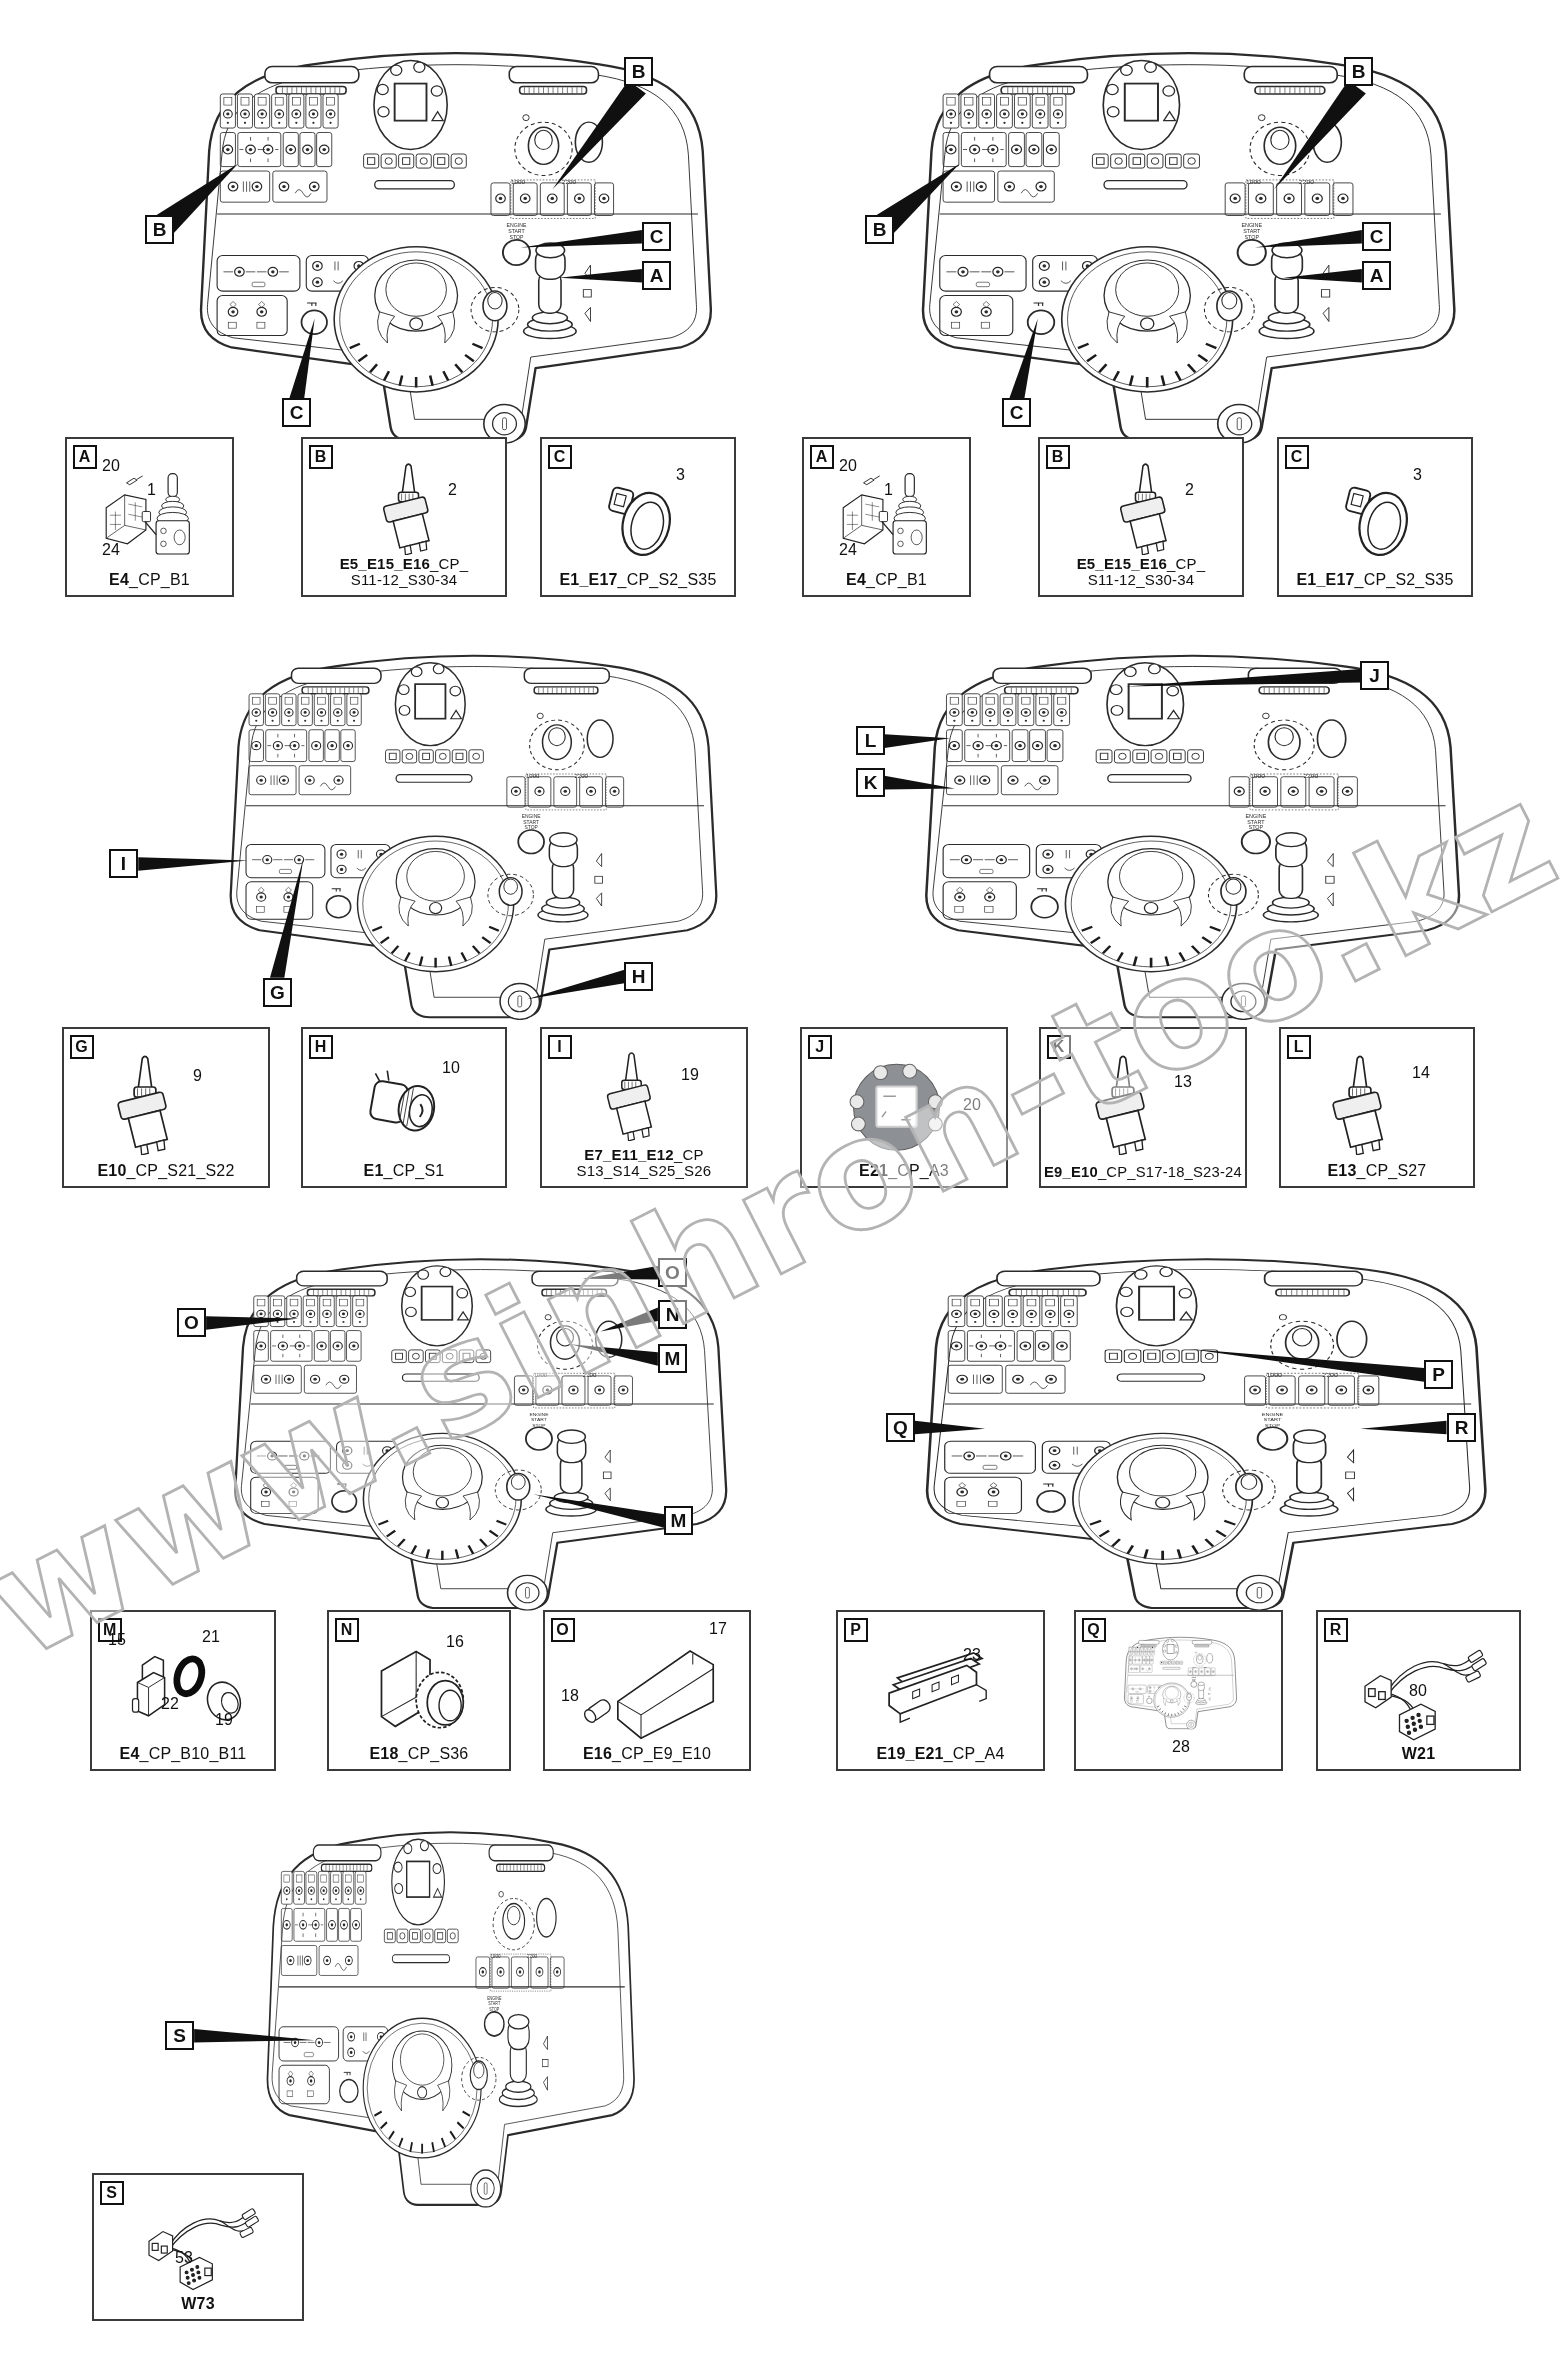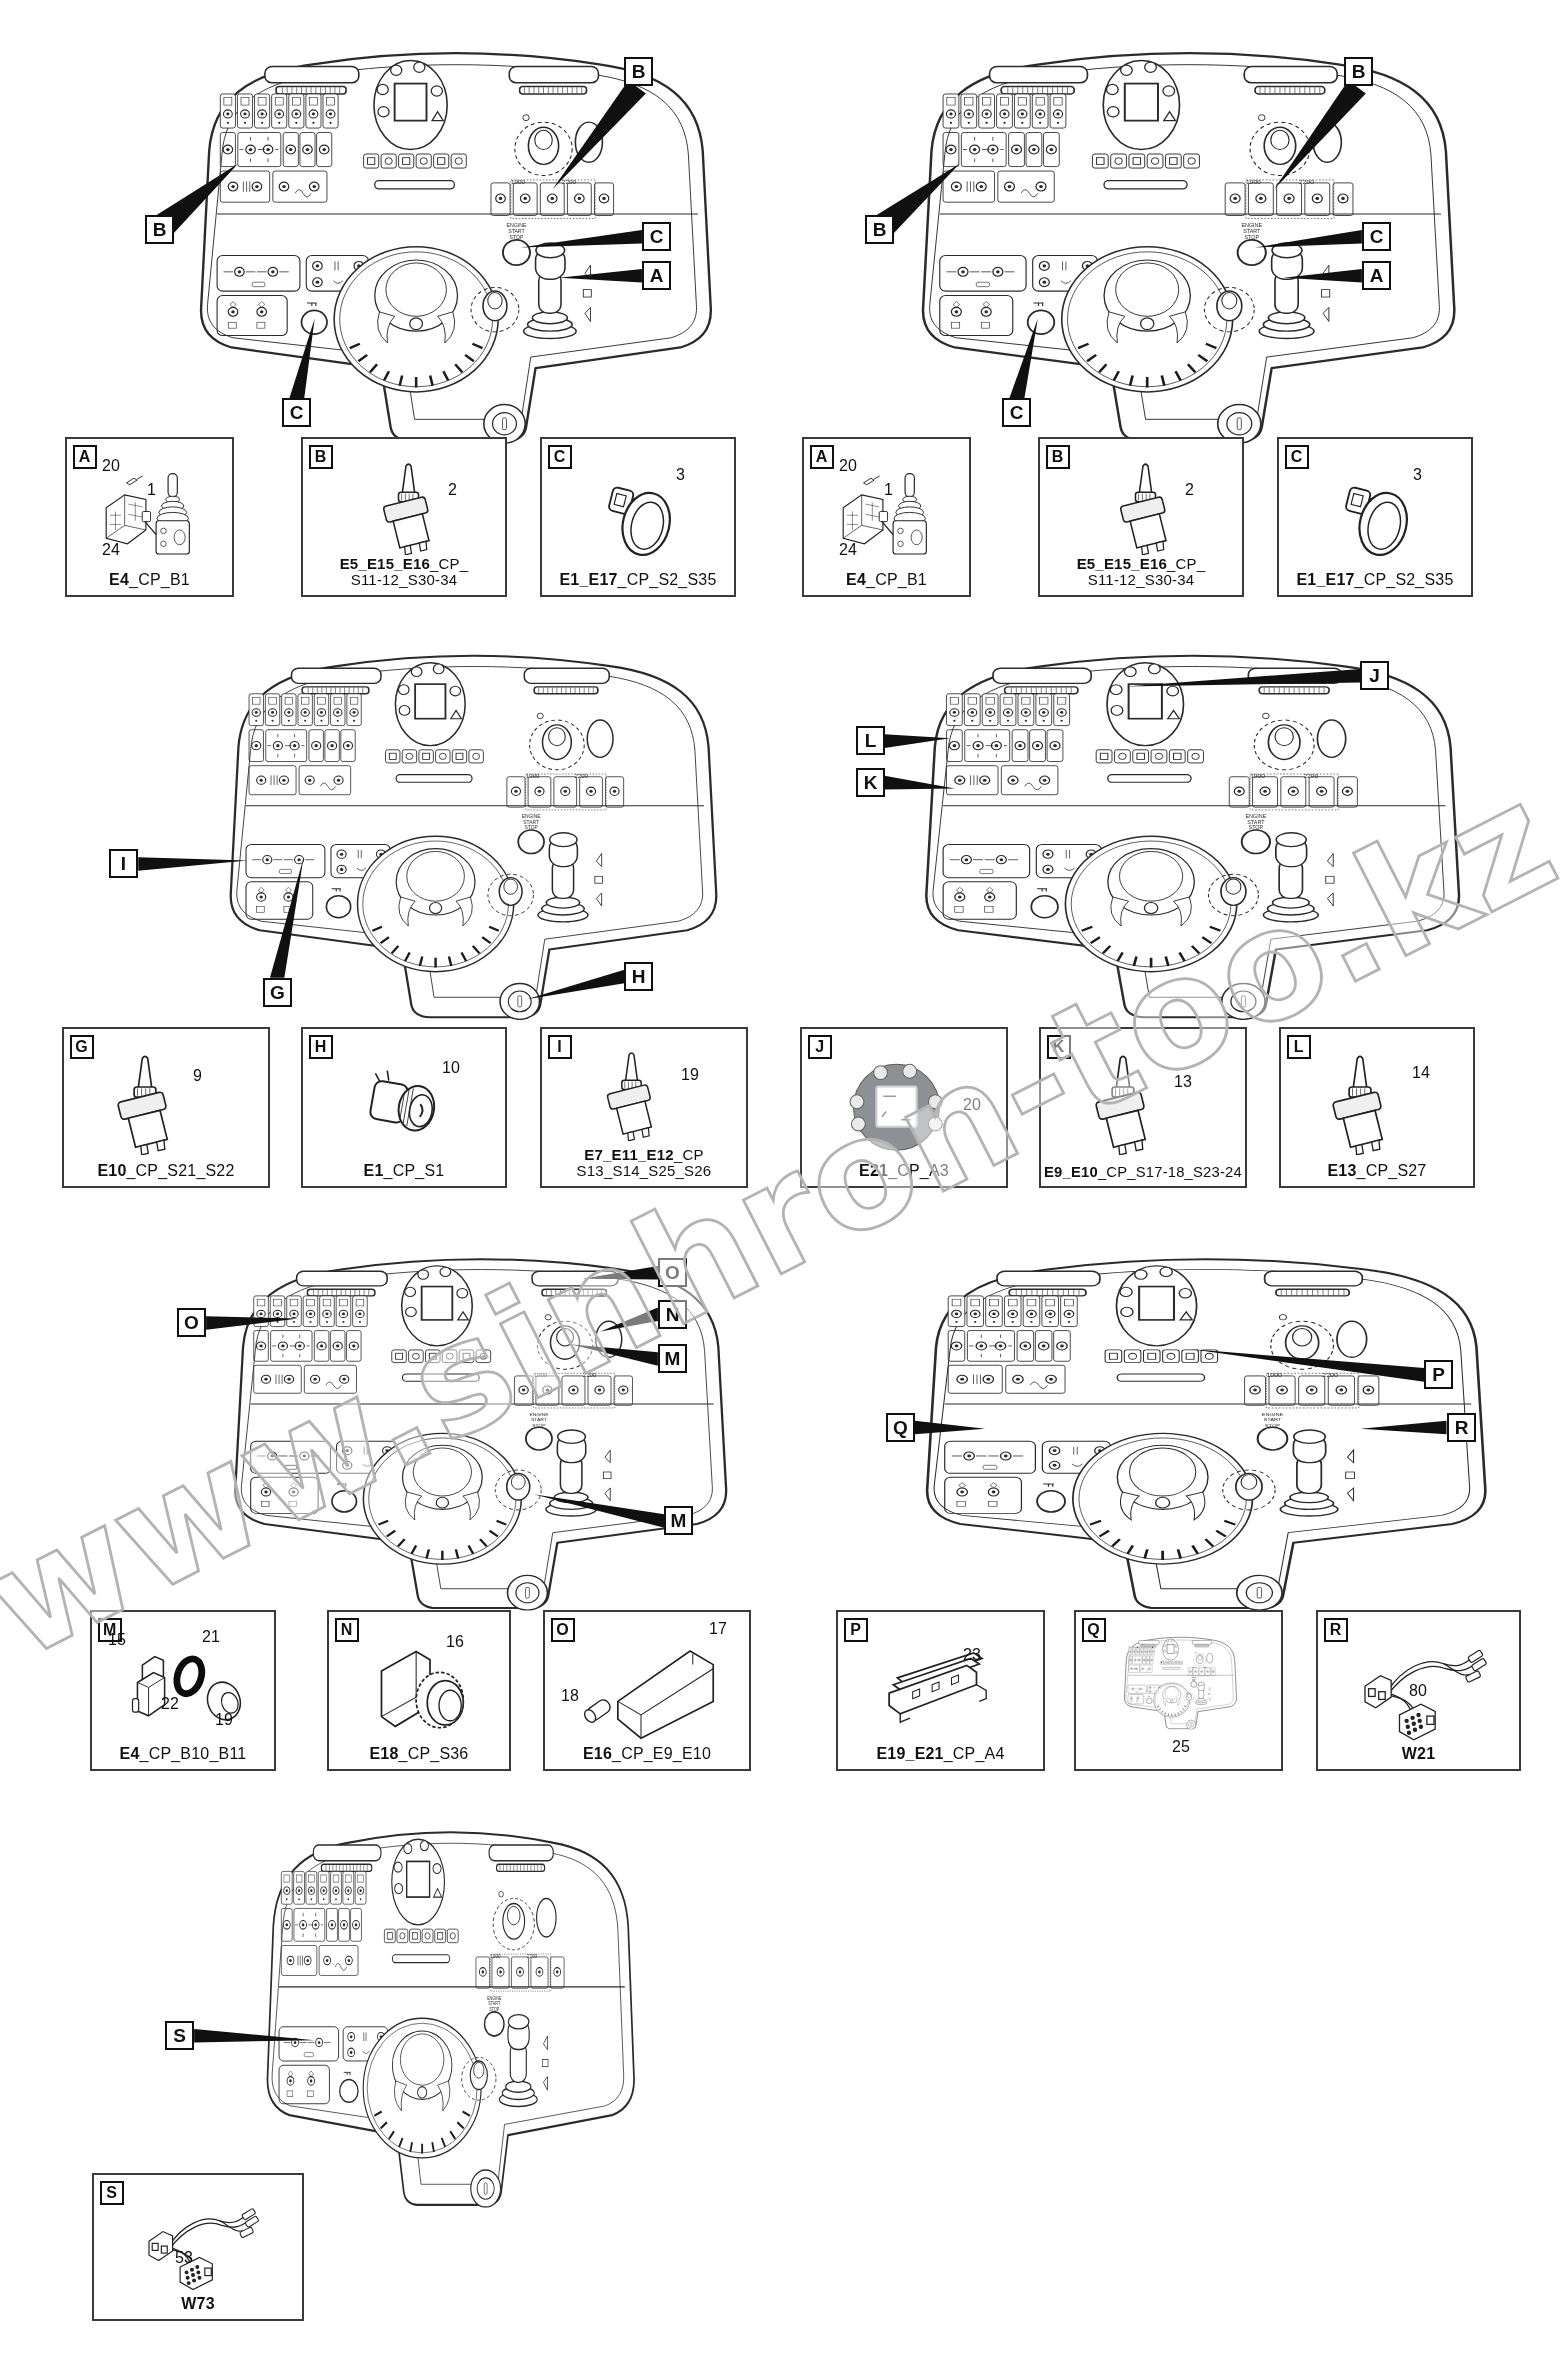--- a/index.html
+++ b/index.html
@@ -565,21 +565,21 @@
         <use href="#barP"></use>
       </svg>
   <span class="num" style="left:125px;top:34px">23</span>
   <div class="lbl"><b>E19_E21</b><span>_CP_A4</span></div>
 </div>
 <div class="dbox" style="left:1074px;top:1610px;width:209px;height:161px">
   <span class="chip">Q</span>
   <svg class="ill" style="left:38px;top:16px" width="133" height="105" viewBox="0 0 760 560">
         <use href="#panel"></use>
       </svg>
-  <span class="num" style="left:96px;top:126px">25</span>
+  <span class="num" style="left:96px;top:126px">28</span>
   <div class="lbl"><b></b><span></span></div>
 </div>
 <div class="dbox" style="left:1316px;top:1610px;width:205px;height:161px">
   <span class="chip">R</span>
   <svg class="ill" style="left:9.6px;top:22.4px" width="187" height="113" viewBox="0 0 230 190">
         <use href="#harness"></use>
       </svg>
   <span class="num" style="left:91px;top:70px">80</span>
   <div class="lbl"><b>W21</b><span></span></div>
 </div>

